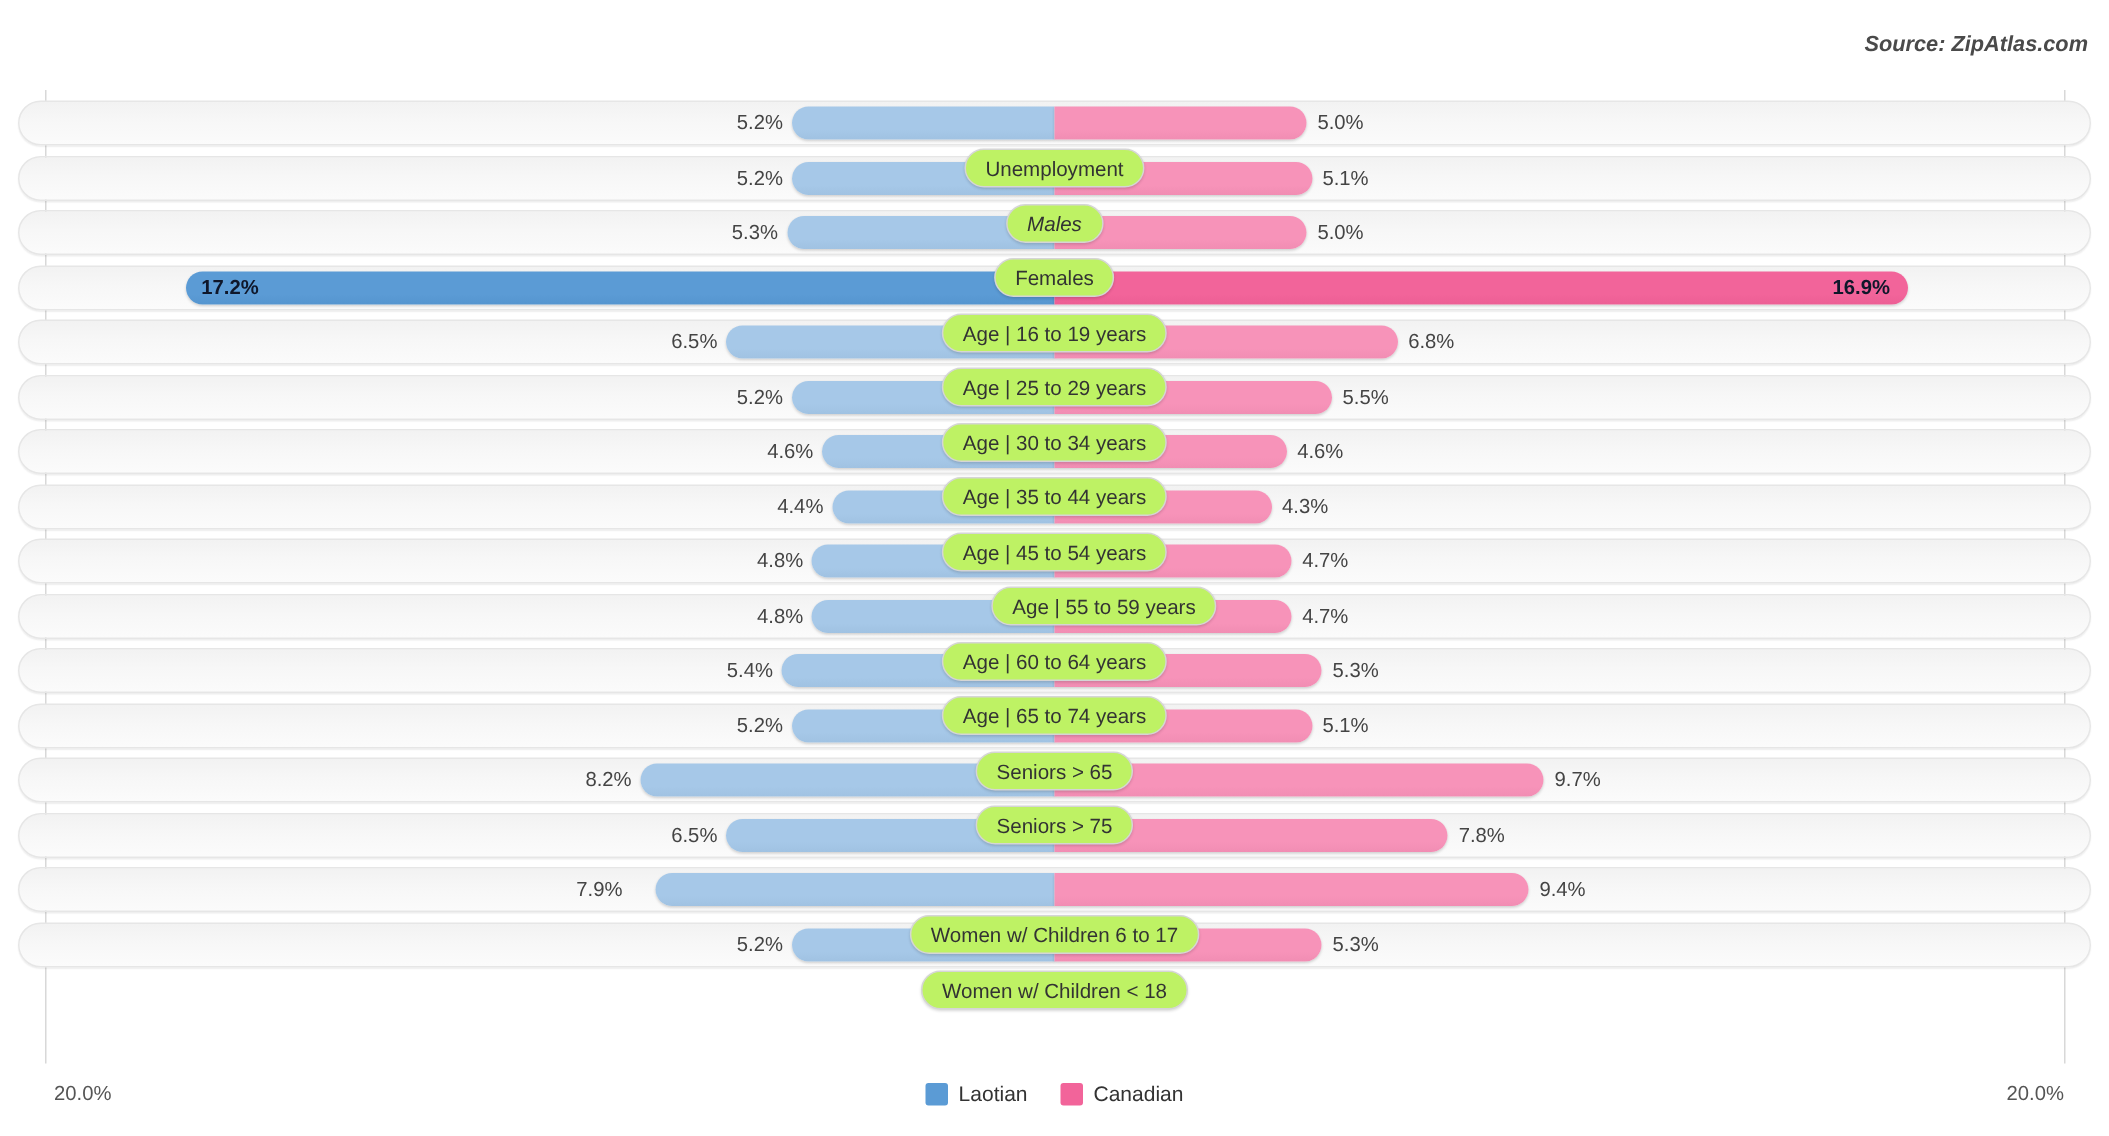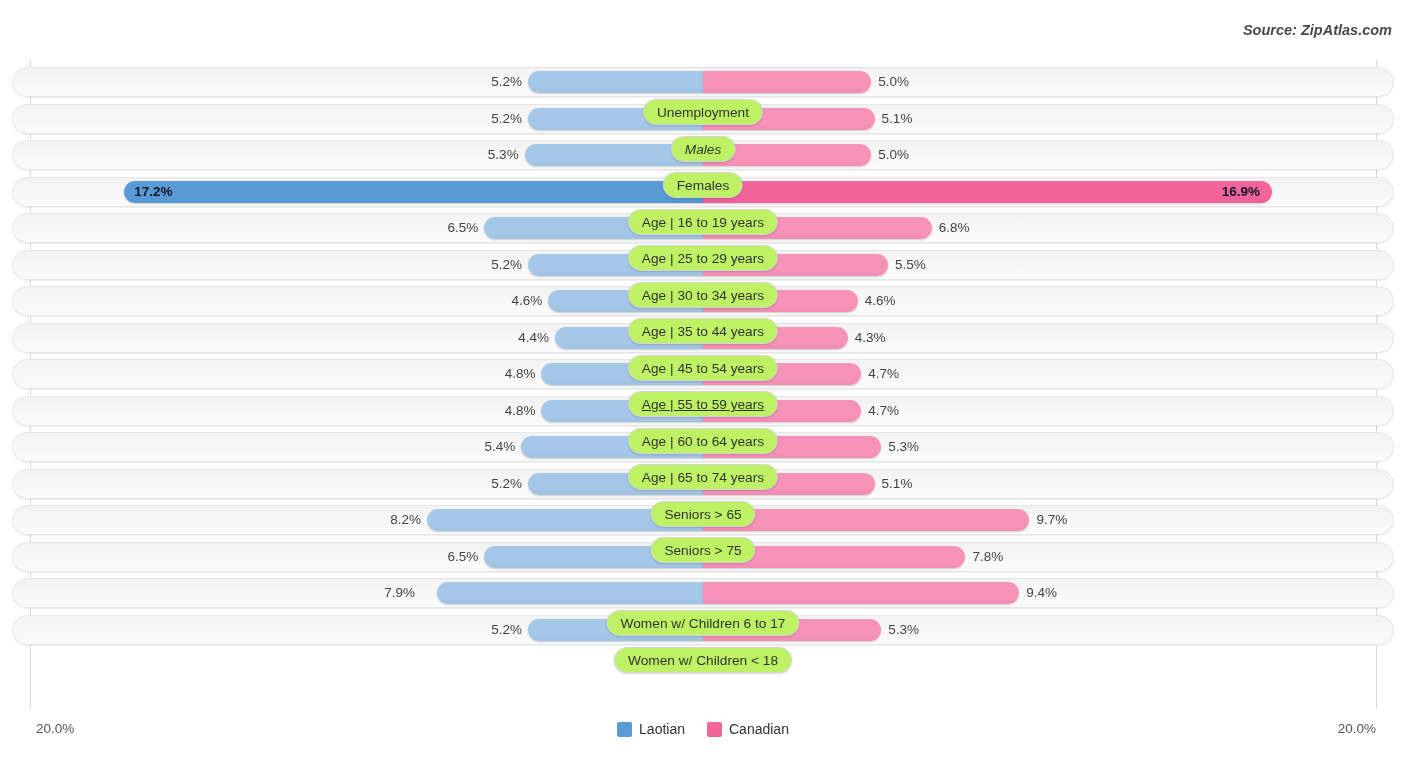--- a/index.html
+++ b/index.html
@@ -235,21 +235,21 @@
           <div class="catlabel" style="left: 703px;">Age | 45 to 54 years</div>
         </div>
         <div class="row">
           <div class="track"></div>
           <div class="bars">
             <div class="bar bar-left" style="left: 541.48px; width: 161.52px; background: linear-gradient(rgb(166, 200, 232) 0%, rgb(166, 200, 232) 70%, rgb(160, 194, 226) 100%);"></div>
             <div class="bar bar-right" style="left: 703px; width: 158.155px; background: linear-gradient(rgb(247, 147, 185) 0%, rgb(247, 147, 185) 70%, rgb(241, 141, 179) 100%);"></div>
             <div class="val" style="left: 495.48px; text-align: right; width: 40px;">4.8%</div>
             <div class="val" style="left: 868.155px;">4.7%</div>
           </div>
-          <div class="catlabel" style="left: 703px; text-decoration: underline;">Age | 55 to 59 years</div>
+          <div class="catlabel" style="left: 736px;">Age | 55 to 59 years</div>
         </div>
         <div class="row">
           <div class="track"></div>
           <div class="bars">
             <div class="bar bar-left" style="left: 541.48px; width: 161.52px; background: linear-gradient(rgb(166, 200, 232) 0%, rgb(166, 200, 232) 70%, rgb(160, 194, 226) 100%);"></div>
             <div class="bar bar-right" style="left: 703px; width: 158.155px; background: linear-gradient(rgb(247, 147, 185) 0%, rgb(247, 147, 185) 70%, rgb(241, 141, 179) 100%);"></div>
             <div class="val" style="left: 495.48px; text-align: right; width: 40px;">4.8%</div>
             <div class="val" style="left: 868.155px;">4.7%</div>
           </div>
           <div class="catlabel" style="left: 703px;">Age | 60 to 64 years</div>

